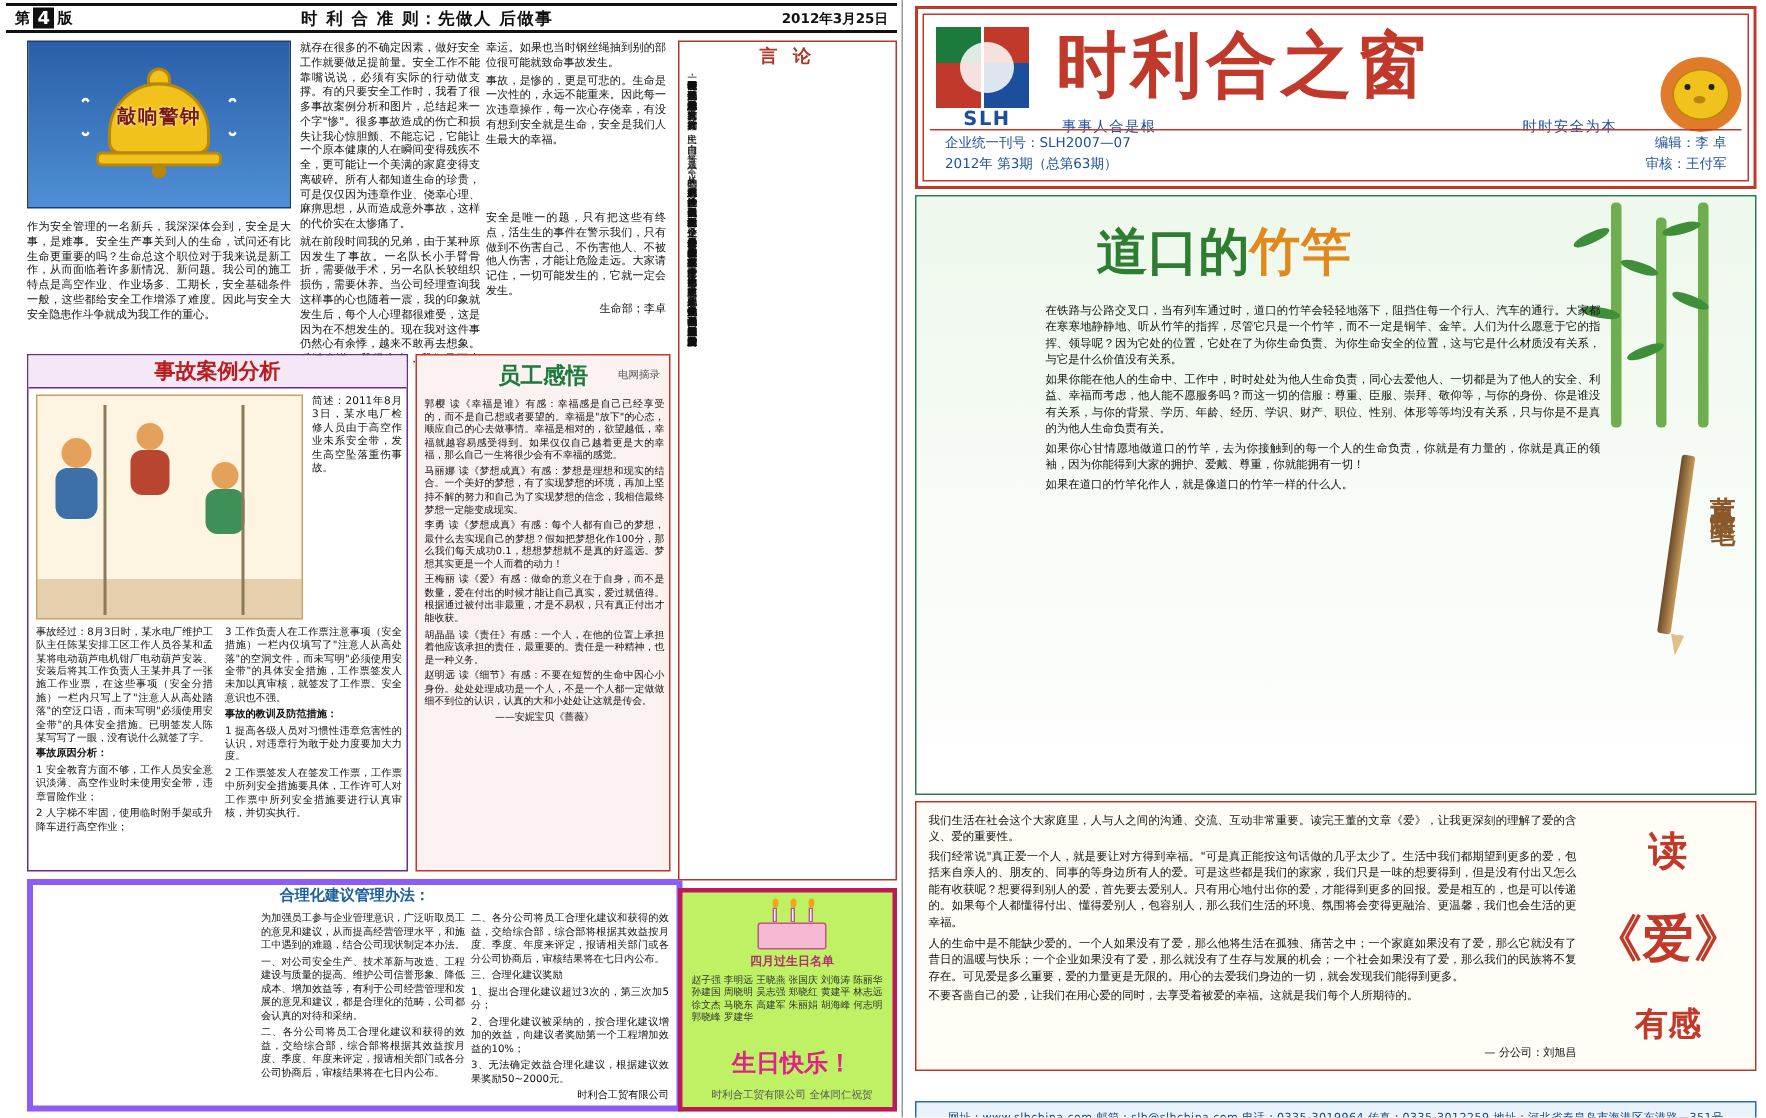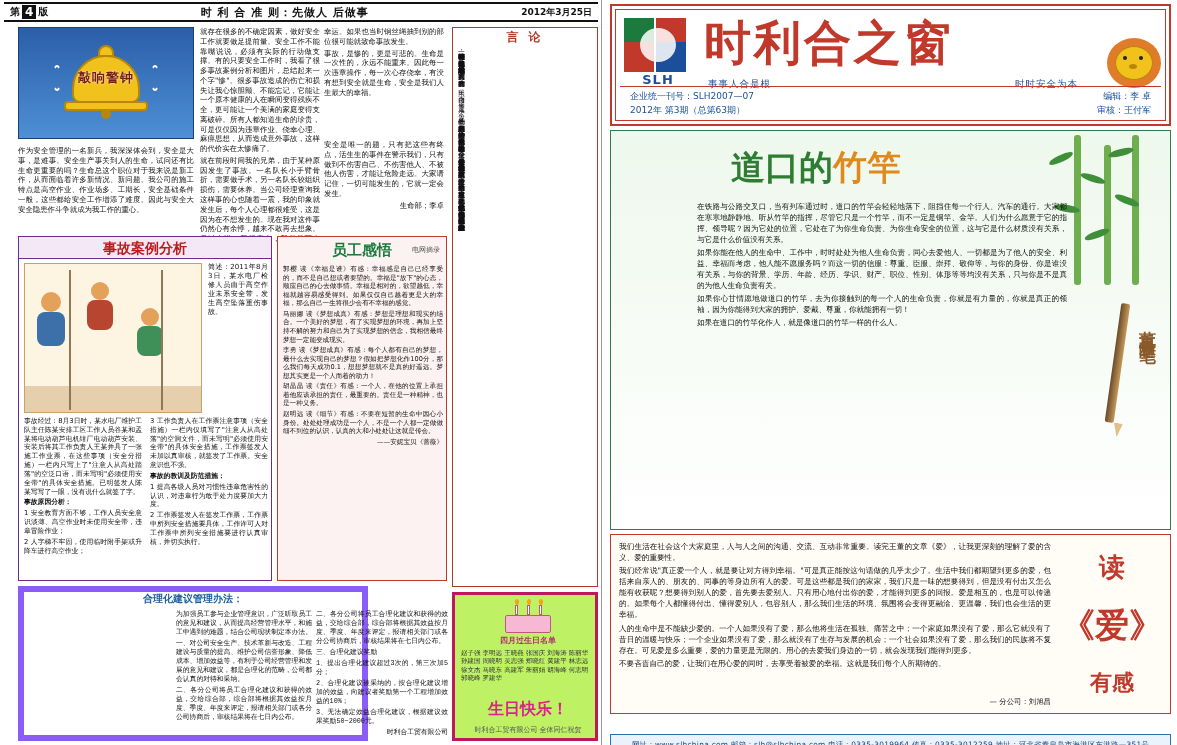--- a/index.html
+++ b/index.html
@@ -61,21 +61,21 @@
     height:22px; line-height:22px; text-align:center; font-size:14px; font-weight:bold;
     background:#f4e8f7; color:#b91c1c; border-bottom:1px solid #6a2d8f;
   }
   .case-img { position:absolute; left:5px; top:26px; width:178px; height:150px; background:#fdf4e2; border:1px solid #c9a26b; }
   .cartoon-fig { position:absolute; background:#e3a15a; border-radius:50%; }
 
   .emp-box { left:277px; top:236px; width:170px; height:345px; border:1px solid #c0392b; background:#fdf2f2;}
   .emp-title { height:26px; line-height:26px; text-align:center; font-size:15px; font-weight:bold; color:#1b7a3c; }
   .emp-sub { position:absolute; right:6px; top:8px; font-size:7px; color:#555; }
 
-  .sug-box { left:18px; top:586px; width:350px; height:155px; border:6px solid #8b5cf6;font-family:Liberation Mono, monospace; }
+  .sug-box { left:18px; top:586px; width:437px; height:155px; border:4px solid #8b5cf6; }
   .sug-title { height:16px; line-height:16px; text-align:center; font-size:10px; font-weight:bold; color:#1b5fa0; }
 
   .yanlun {
     position:absolute; left:452px; top:27px; width:146px; height:560px;
     border:1px solid #b0392b; background:#fff;
   }
   .yanlun-title {
     height:18px; line-height:18px; text-align:center; font-size:12px; font-weight:bold;
     color:#b0392b; letter-spacing:3px;
   }
@@ -258,23 +258,24 @@
       </div>
     </div>
 
     <div class="boxed emp-box">
       <div class="emp-title">员工感悟</div>
       <div class="emp-sub">电网摘录</div>
       <div style="position:absolute; left:5px; top:28px; width:160px; height:310px; font-size:6.6px; line-height:1.3; text-align:justify;">
         <p>郭樱 读《幸福是谁》有感：幸福感是自己已经享受的，而不是自己想或者要望的。幸福是"放下"的心态，顺应自己的心去做事情。幸福是相对的，欲望越低，幸福就越容易感受得到。如果仅仅自己越着更是大的幸福，那么自己一生将很少会有不幸福的感觉。</p>
         <p>马丽娜 读《梦想成真》有感：梦想是理想和现实的结合。一个美好的梦想，有了实现梦想的环境，再加上坚持不解的努力和自己为了实现梦想的信念，我相信最终梦想一定能变成现实。</p>
         <p>李勇 读《梦想成真》有感：每个人都有自己的梦想，最什么去实现自己的梦想？假如把梦想化作100分，那么我们每天成功0.1，想想梦想就不是真的好遥远。梦想其实更是一个人而着的动力！</p>
+        <p>王梅丽 读《爱》有感：做命的意义在于自身，而不是数量，爱在付出的时候才能让自己真实，爱过就值得。根据通过被付出非最重，才是不易权，只有真正付出才能收获。</p>
         <p>胡晶晶 读《责任》有感：一个人，在他的位置上承担着他应该承担的责任，最重要的。责任是一种精神，也是一种义务。</p>
         <p>赵明远 读《细节》有感：不要在短暂的生命中因心小身份。处处处理成功是一个人，不是一个人都一定做做细不到位的认识，认真的大和小处处让这就是传会。</p>
-        <p style="text-align:right">——安妮宝贝《蔷薇》</p>
+        <p style="text-align:center">——安妮宝贝《蔷薇》</p>
       </div>
     </div>
 
     <div class="boxed sug-box">
       <div class="sug-title">合理化建议管理办法：</div>
 
       <div style="position:absolute; left:152px; top:18px; width:136px; height:132px; font-size:6.8px; line-height:1.32; text-align:justify;">
         <p>为加强员工参与企业管理意识，广泛听取员工的意见和建议，从而提高经营管理水平，和施工中遇到的难题，结合公司现状制定本办法。</p>
         <p>一、对公司安全生产、技术革新与改造、工程建设与质量的提高、维护公司信誉形象、降低成本、增加效益等，有利于公司经营管理和发展的意见和建议，都是合理化的范畴，公司都会认真的对待和采纳。</p>
         <p>二、各分公司将员工合理化建议和获得的效益，交给综合部，综合部将根据其效益按月度、季度、年度来评定，报请相关部门或各分公司协商后，审核结果将在七日内公布。</p>

